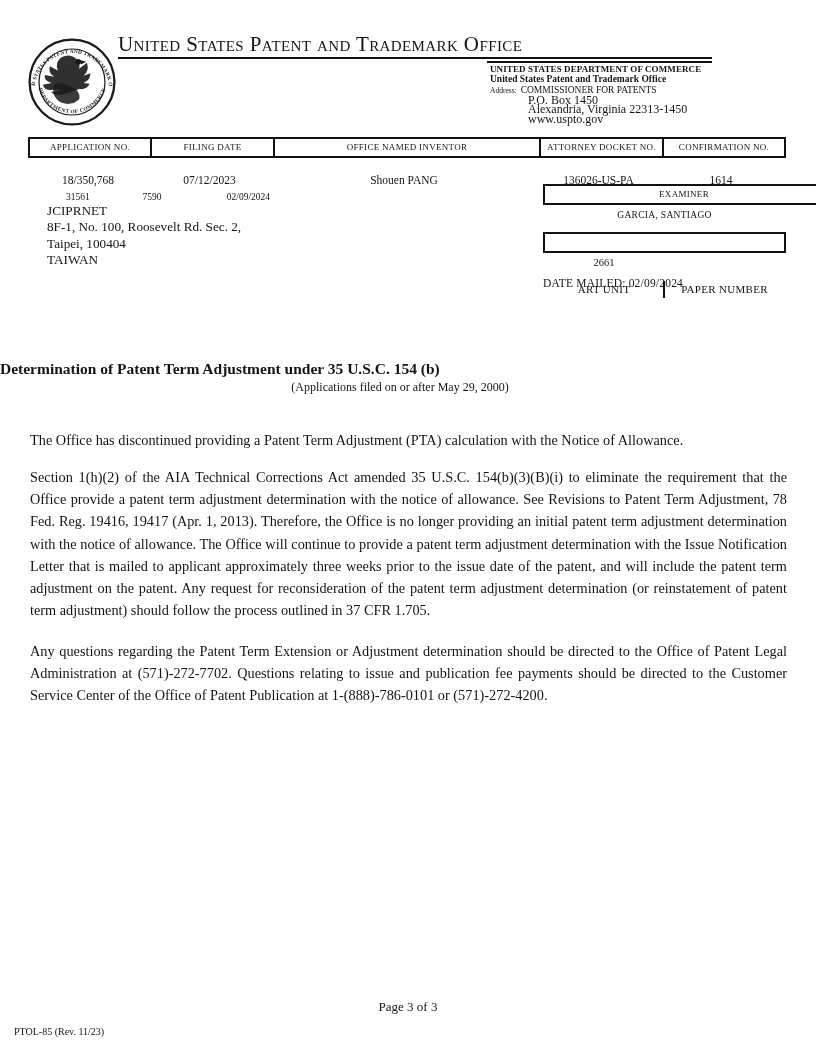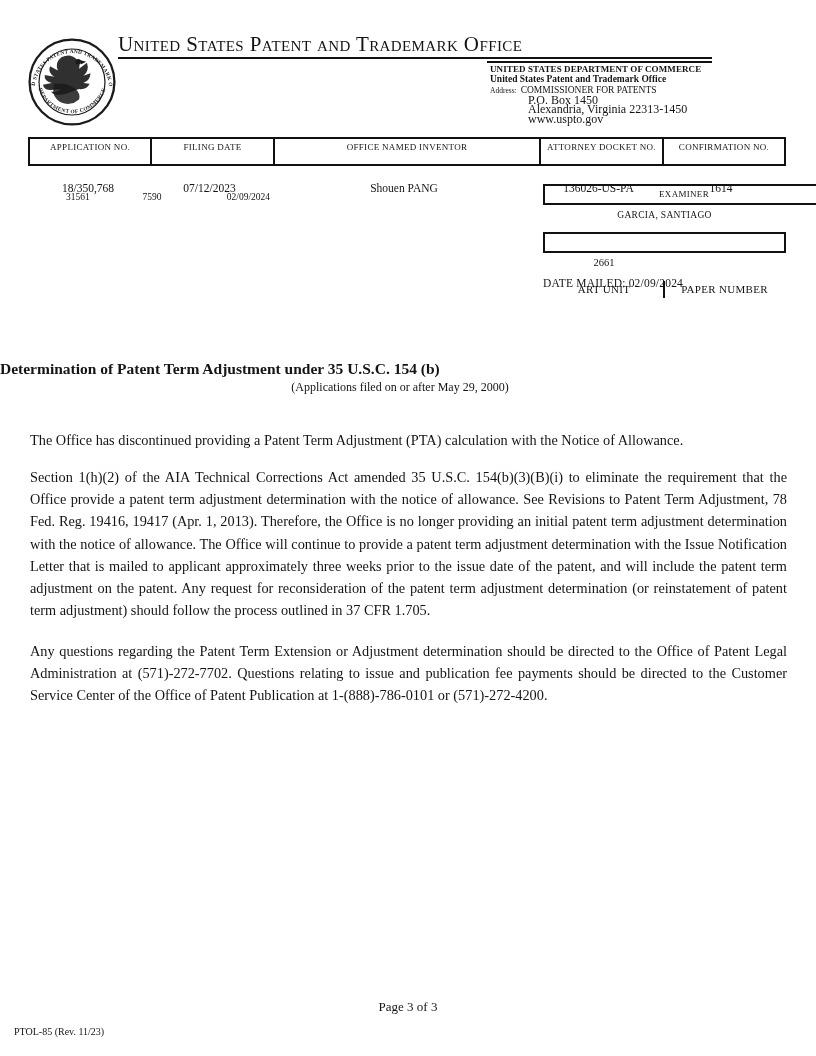--- a/index.html
+++ b/index.html
@@ -30,21 +30,21 @@
   .dept-line1 { font-weight: bold; font-size: 9px; letter-spacing: 0.1px; }
   .dept-line2 { font-weight: bold; font-size: 9.5px; }
   .addr-row   { margin-top: 2px; font-size: 9.5px; }
   .addr-label { font-size: 7.5px; margin-right: 4px; }
   .addr-indent { margin-left: 38px; font-size: 12px; line-height: 9.5px; }
 
   
   .info-table { position: absolute; left: 28px; top: 137px; width: 758px; }
   .info-header { display: flex; border: 2px solid #111; }
   .info-header .cell {
-    height: 25px; line-height: 17px; text-align: center;
+    height: 17px; line-height: 17px; text-align: center;
     font-size: 9px; letter-spacing: 0.3px; white-space: nowrap; overflow: hidden;
   }
   .info-header .cell + .cell { border-left: 2px solid #111; }
   .info-values { display: flex; margin-top: 16px; }
   .info-values .cell { text-align: center; font-size: 11.5px; white-space: nowrap; }
   .c1 { width: 120px; } .c2 { width: 123px; } .c3 { width: 266px; } .c4 { width: 123px; } .c5 { width: 122px; }
 
   
   .mail-meta { position: absolute; left: 66px; top: 192px; font-size: 9.5px; white-space: nowrap; }
   .mail-meta .m1 { display: inline-block; width: 74px; }
@@ -138,20 +138,26 @@
       <div class="cell c4">136026-US-PA</div>
       <div class="cell c5">1614</div>
     </div>
   </div>
 
   <div class="mail-meta">
     <span class="m1">31561</span>
     <span class="m2">7590</span>
     <span>02/09/2024</span>
   </div>
+  <div class="mail-block">
+    <div>JCIPRNET</div>
+    <div>8F-1, No. 100, Roosevelt Rd. Sec. 2,</div>
+    <div>Taipei, 100404</div>
+    <div>TAIWAN</div>
+  </div>
 
   <div class="examiner-box">EXAMINER</div>
   <div class="examiner-name">GARCIA, SANTIAGO</div>
   <div class="artunit-row">
     <div class="cell au1">ART UNIT</div>
     <div class="cell au2">PAPER NUMBER</div>
   </div>
   <div class="artunit-value">2661</div>
   <div class="date-mailed">DATE MAILED: 02/09/2024</div>
 

